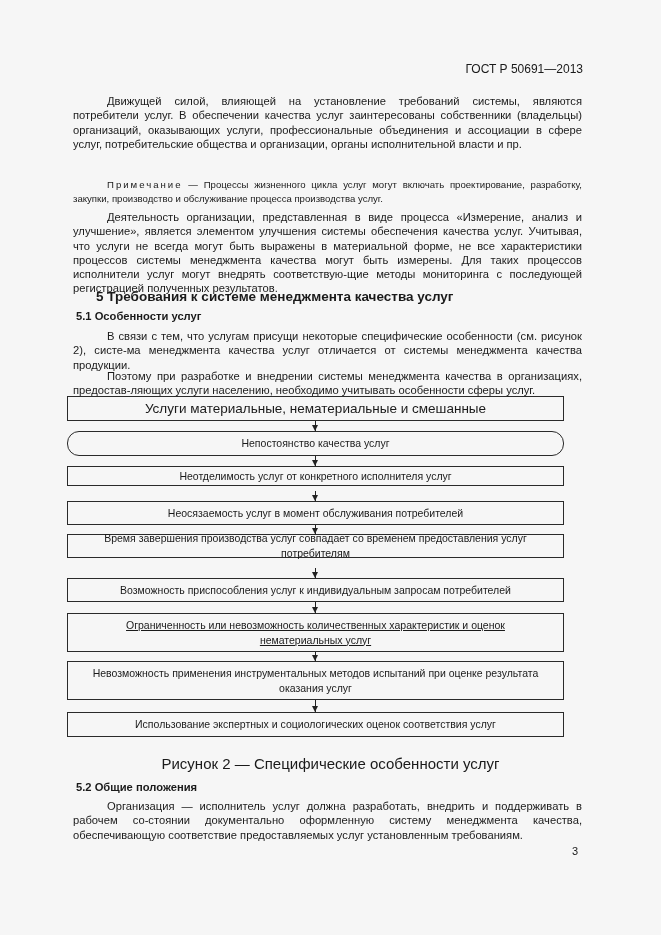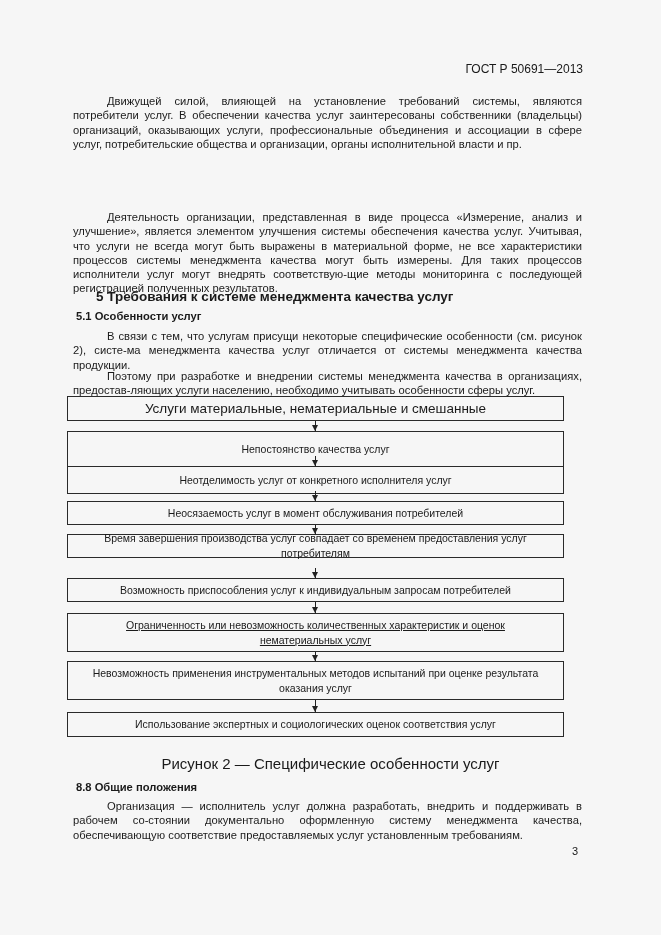--- a/index.html
+++ b/index.html
@@ -59,39 +59,40 @@
 </head>
 <body>
 
 <div class="page">
 
   <div class="header">ГОСТ Р 50691—2013</div>
 
   <div class="para" style="top:94px;"><span class="ind"></span><span>Движущей силой, влияющей на установление требований системы, являются потребители услуг. В обеспечении качества услуг заинтересованы собственники (владельцы) организаций, оказывающих услуги, профессиональные объединения и ассоциации в сфере услуг, потребительские общества и организации, органы исполнительной власти и пр.</span></div>
 
 
+  <div class="note" style="top:178px;"><span class="ind" style="display:inline-block;width:34px;"></span><span class="lbl">Примечание</span> <span>—</span> <span>Процессы жизненного цикла услуг могут включать проектирование, разработку, закупки, производство и обслуживание процесса производства услуг.</span></div>
 
   <div class="para" style="top:210px;"><span class="ind"></span><span>Деятельность организации, представленная в виде процесса «Измерение, анализ и улучшение», является элементом улучшения системы обеспечения качества услуг. Учитывая, что услуги не всегда могут быть выражены в материальной форме, не все характеристики процессов системы менеджмента качества могут быть измерены. Для таких процессов исполнители услуг могут внедрять соответствую-щие методы мониторинга с последующей регистрацией полученных результатов.</span></div>
 
   <div class="h1" style="top:289px;margin-left:20px;"><span class="ind"></span><span>5 Требования к системе менеджмента качества услуг</span></div>
 
   <div class="h2" style="top:310px;"><span class="ind"></span><span>5.1 Особенности услуг</span></div>
 
   <div class="para" style="top:329px;"><span class="ind"></span><span>В связи с тем, что услугам присущи некоторые специфические особенности (см. рисунок 2), систе-ма менеджмента качества услуг отличается от системы менеджмента качества продукции.</span></div>
 
   <div class="para" style="top:369px;"><span class="ind"></span><span>Поэтому при разработке и внедрении системы менеджмента качества в организациях, предостав-ляющих услуги населению, необходимо учитывать особенности сферы услуг.</span></div>
 
   <div>
     <div class="box big" style="top:396px;height:25px;">Услуги материальные, нематериальные и смешанные</div>
     <div class="arrow" style="top:421px;height:10px;"></div>
 
-    <div class="box" style="top:431px;height:36px;">Непостоянство качества услуг</div>
+    <div class="box" style="top:431px;height:25px;border-radius:12px;">Непостоянство качества услуг</div>
     <div class="arrow" style="top:456px;height:10px;"></div>
 
-    <div class="box" style="top:466px;height:28px;">Неотделимость услуг от конкретного исполнителя услуг</div>
+    <div class="box" style="top:466px;height:20px;">Неотделимость услуг от конкретного исполнителя услуг</div>
     <div class="arrow" style="top:491px;height:10px;"></div>
 
     <div class="box" style="top:501px;height:24px;">Неосязаемость услуг в момент обслуживания потребителей</div>
     <div class="arrow" style="top:525px;height:9px;"></div>
 
     <div class="box" style="top:534px;height:24px;">Время завершения производства услуг совпадает со временем предоставления услуг потребителям</div>
     <div class="arrow" style="top:568px;height:10px;"></div>
 
     <div class="box" style="top:578px;height:24px;">Возможность приспособления услуг к индивидуальным  запросам потребителей</div>
     <div class="arrow" style="top:602px;height:11px;"></div>
@@ -100,18 +101,18 @@
     <div class="arrow" style="top:652px;height:9px;"></div>
 
     <div class="box" style="top:661px;height:39px;">Невозможность применения инструментальных методов испытаний при оценке результата оказания услуг</div>
     <div class="arrow" style="top:700px;height:12px;"></div>
 
     <div class="box" style="top:712px;height:25px;">Использование экспертных и социологических оценок соответствия услуг</div>
   </div>
 
   <div class="caption">Рисунок 2 — Специфические особенности услуг</div>
 
-  <div class="h2" style="top:781px;"><span class="ind"></span><span>8.8 Общие положения</span></div>
+  <div class="h2" style="top:781px;"><span class="ind"></span><span>5.2 Общие положения</span></div>
 
   <div class="para" style="top:799px;"><span class="ind"></span><span>Организация — исполнитель услуг должна разработать, внедрить и поддерживать в рабочем со-стоянии документально оформленную систему менеджмента качества, обеспечивающую соответствие предоставляемых услуг установленным требованиям.</span></div>
 
   <div class="pagenum">3</div>
 </div>
 
 </body></html>

